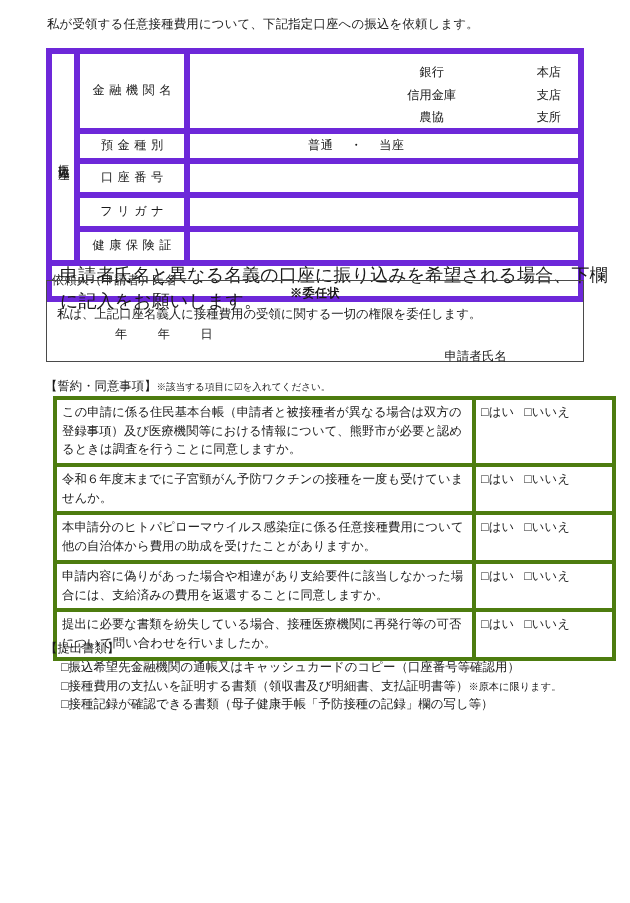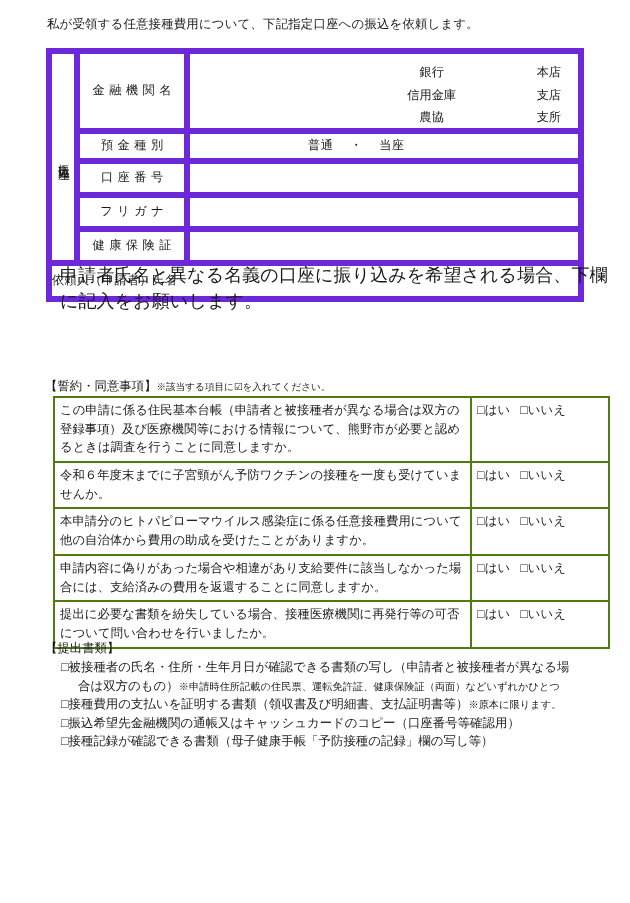--- a/index.html
+++ b/index.html
@@ -169,21 +169,21 @@
   
   .consent-table {
     position: absolute;
     left: 53px;
     top: 396px;
     width: 531px;
     border-collapse: collapse;
     table-layout: fixed;
   }
   .consent-table td {
-    border: 2px solid #4d7c0f;
+    border: 4px solid #4d7c0f;
     padding: 3px 5px 4px 5px;
     font-size: 12.3px;
     vertical-align: top;
     line-height: 1.52;
   }
   .consent-q {
     width: 405px;
     letter-spacing: .1px;
   }
   .consent-a {
@@ -287,20 +287,28 @@
       <td class="blank-cell"></td>
     </tr>
     <tr class="requester-row">
       <td colspan="3">依頼人（申請者）氏名</td>
     </tr>
   </tbody>
     </table>
 
   <div class="note-line" style="top:262px;">申請者氏名と異なる名義の口座に振り込みを希望される場合、下欄に記入をお願いします。</div>
 
+  <div class="poa-box">
+    <div class="poa-title">※委任状</div>
+    <div class="poa-body">私は、上記口座名義人に接種費用の受領に関する一切の権限を委任します。</div>
+    <div class="poa-date">
+      <span>年</span><span class="gap"></span><span>年</span><span class="gap"></span><span>日</span>
+    </div>
+    <div class="poa-sign">申請者氏名</div>
+  </div>
 
   <div class="pledge-head">
     <span>【誓約・同意事項】</span><span class="small">※該当する項目に☑を入れてください。</span>
   </div>
 
   <table class="consent-table">
     <tbody>
         <tr>
       <td class="consent-q">この申請に係る住民基本台帳（申請者と被接種者が異なる場合は双方の登録事項）及び医療機関等における情報について、熊野市が必要と認めるときは調査を行うことに同意しますか。</td>
       <td class="consent-a">
@@ -331,32 +339,26 @@
         <span class="opt">□はい</span><span class="opt">□いいえ</span>
       </td>
     </tr>
   </tbody>
     </table>
 
   <div class="docs-head">【提出書類】</div>
 
   <div class="docs-list">
     <div class="doc-item">
-      <div class="l1">□被接種者の氏名・住所・生年月日が確認できる書類の写し（申請者と被接種者が異なる場</div>
-      <div class="l2">
-        <span>合は双方のもの）</span><span class="tiny">※申請時住所記載の住民票、運転免許証、健康保険証（両面）などいずれかひとつ</span>
-      </div>
+      <div class="l1">□振込希望先金融機関の通帳又はキャッシュカードのコピー（口座番号等確認用）</div>
     </div>
     <div class="doc-item">
       <div class="l1">
         <span>□接種費用の支払いを証明する書類（領収書及び明細書、支払証明書等）</span><span class="tiny">※原本に限ります。</span>
       </div>
     </div>
     <div class="doc-item">
-      <div class="l1">□振込希望先金融機関の通帳又はキャッシュカードのコピー（口座番号等確認用）</div>
-    </div>
-    <div class="doc-item">
       <div class="l1">□接種記録が確認できる書類（母子健康手帳「予防接種の記録」欄の写し等）</div>
     </div>
   </div>
 
 
 </div>
 
 </body></html>

